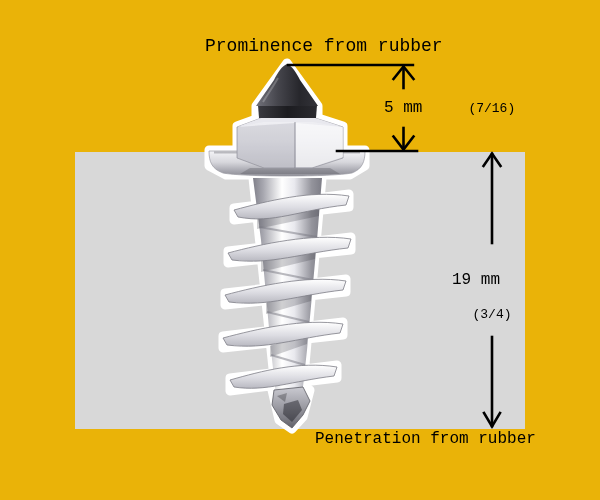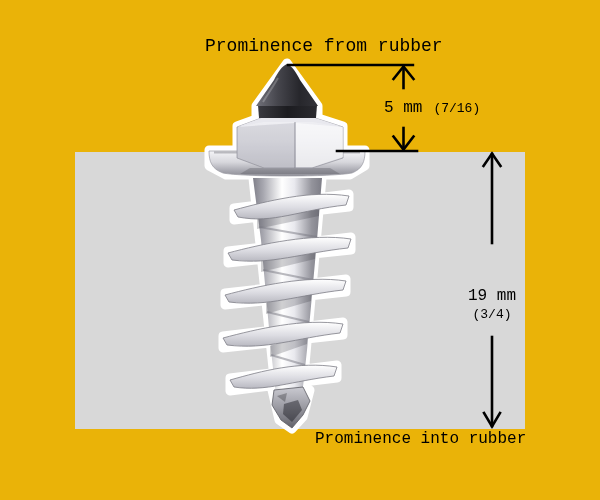--- a/index.html
+++ b/index.html
@@ -7,24 +7,24 @@
     position:relative;width:600px;height:500px;background:#eab308;overflow:hidden;
     font-family:Liberation Mono, monospace;color:#000;
   }
   #rubber-block{
     position:absolute;left:75px;top:152px;width:450px;height:277px;background:#d8d8d8;
   }
   svg.layer{position:absolute;left:0;top:0;width:600px;height:500px;}
   .lbl{position:absolute;color:#000;}
   #lbl-prominence{left:205px;top:36px;width:200px;text-align:center;font-size:18px;white-space:nowrap;}
   #lbl-penetration{left:315px;top:430px;width:200px;text-align:center;font-size:16px;white-space:nowrap;}
-  #lbl-5mm{left:384px;top:99px;display:flex;align-items:baseline;white-space:nowrap;}
+  #lbl-5mm{left:384px;top:99px;display:flex;align-items:baseline;white-space:nowrap;gap:35px;}
   #lbl-5mm .val{font-size:16px;}
   #lbl-5mm .imp{font-size:13px;margin-left:11px;}
-  #lbl-19mm{left:452px;top:271px;width:80px;text-align:center;font-size:16px;white-space:nowrap;margin-top:16px;}
+  #lbl-19mm{left:452px;top:271px;width:80px;font-size:16px;white-space:nowrap;}
   #lbl-19mm-imp{left:452px;top:307px;width:80px;text-align:center;font-size:13px;white-space:nowrap;}
   .halo{fill:#ffffff;stroke:#ffffff;stroke-width:9;stroke-linejoin:round;stroke-linecap:round;}
   .dim{stroke:#000;fill:none;stroke-linecap:square;}
 </style>
 </head>
 <body>
 
 <div id="canvas">
 
   <div id="rubber-block"></div>
@@ -145,15 +145,15 @@
     <path class="dim" d="M484,413 L492,426.5 L500,413" stroke-width="2.6"></path>
   </svg>
 
   <div class="lbl" id="lbl-prominence">Prominence from rubber</div>
   <div class="lbl" id="lbl-5mm">
     <span class="val">5 mm</span>
     <span class="imp">(7/16)</span>
   </div>
   <div class="lbl" id="lbl-19mm">19 mm</div>
   <div class="lbl" id="lbl-19mm-imp">(3/4)</div>
-  <div class="lbl" id="lbl-penetration">Prominence into rubber</div>
+  <div class="lbl" id="lbl-penetration">Penetration from rubber</div>
 
 </div>
 
 </body></html>

